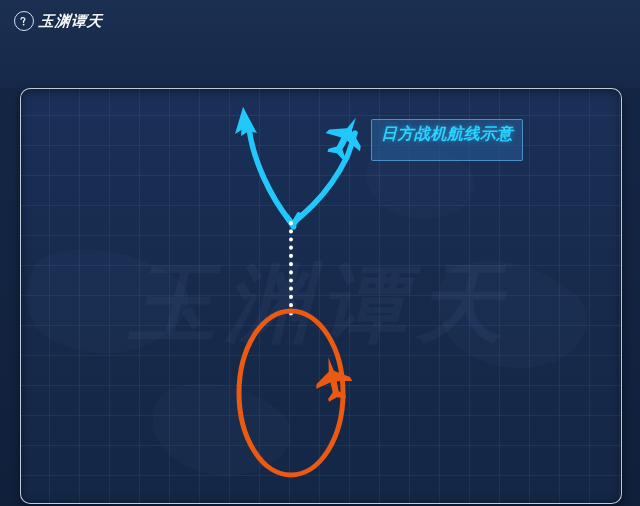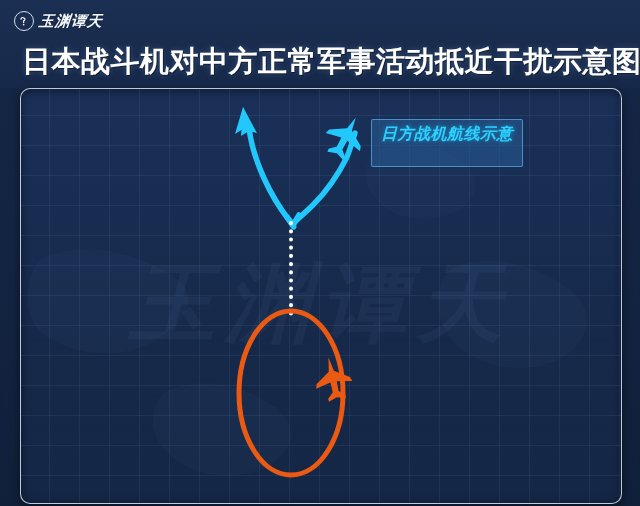--- a/index.html
+++ b/index.html
@@ -79,21 +79,21 @@
     white-space:nowrap;
     font-style:italic;
     pointer-events:none;
   }
   
   #paths{position:absolute;left:0;top:0;width:600px;height:414px;}
   
   .badge{
     position:absolute;
     display:inline-block;
-    padding:4px 9px 21px 9px;
+    padding:4px 9px 15px 9px;
     font-size:16px;font-weight:bold;
     letter-spacing:.5px;
     white-space:nowrap;
     border-radius:2px;
     font-style:italic;
   }
   #badge-jp{
     left:350px;top:30px;
     color:#2ad2ff;
     background:rgba(38,92,150,.55);
@@ -126,21 +126,20 @@
     <div id="logo">
       <span id="logo-mark">
         <svg width="11" height="11" viewBox="0 0 11 11" aria-hidden="true">
           <path d="M2 3.2 C2 1.6 4 1.2 5.4 2.2 C6.6 3.1 5.4 4.4 4.6 5.1 L4.6 6.4" stroke="#e8f1fb" stroke-width="1.3" fill="none" stroke-linecap="round"></path>
           <circle cx="4.6" cy="8.6" r="0.9" fill="#e8f1fb"></circle>
         </svg>
       </span>
       <span id="logo-text">玉渊谭天</span>
     </div>
 
-    <div id="title">日本战斗机对中方正常军事活动抵近干扰示意图</div>
   </div>
 
   <div id="panel">
 
     <div id="grid"></div>
 
     <svg id="landmass" viewBox="0 0 600 414">
       <g fill="rgba(150,190,235,.055)">
         <path d="M20 170 C60 150 110 162 150 186 C180 204 168 230 140 248
                  C104 272 58 268 26 248 C0 232 2 188 20 170 Z"></path>

